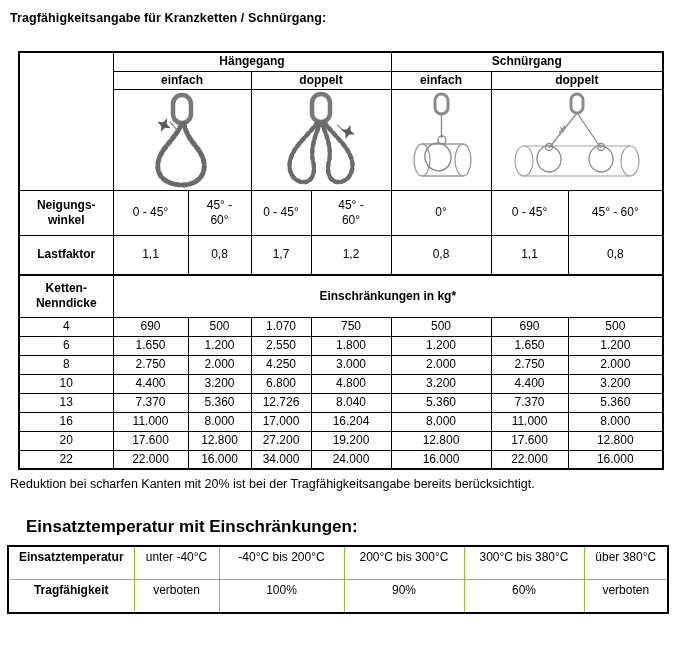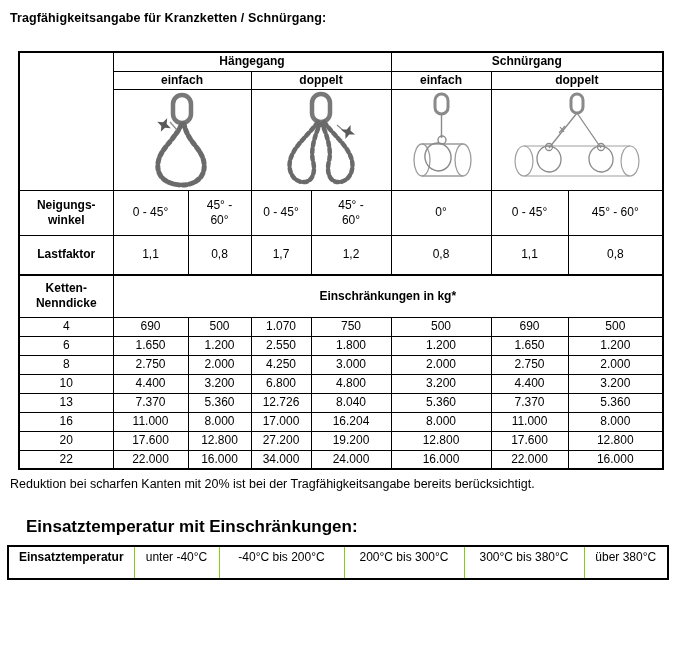--- a/index.html
+++ b/index.html
@@ -269,16 +269,24 @@
     </colgroup>
     <tbody>
       <tr class="t1">
         <td class="bold">Einsatztemperatur</td>
         <td>unter -40°C</td>
         <td>-40°C bis 200°C</td>
         <td>200°C bis 300°C</td>
         <td>300°C bis 380°C</td>
         <td>über 380°C</td>
       </tr>
+      <tr class="t2">
+        <td class="bold">Tragfähigkeit</td>
+        <td>verboten</td>
+        <td>100%</td>
+        <td>90%</td>
+        <td>60%</td>
+        <td>verboten</td>
+      </tr>
     </tbody>
   </table>
 
 </div>
 
 </body></html>

